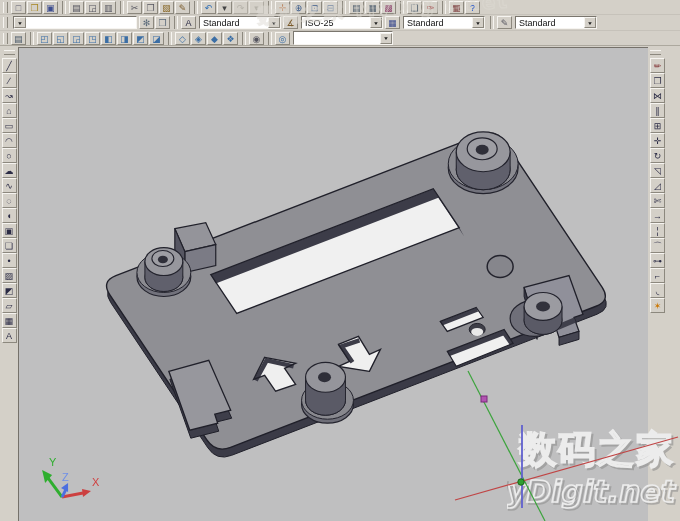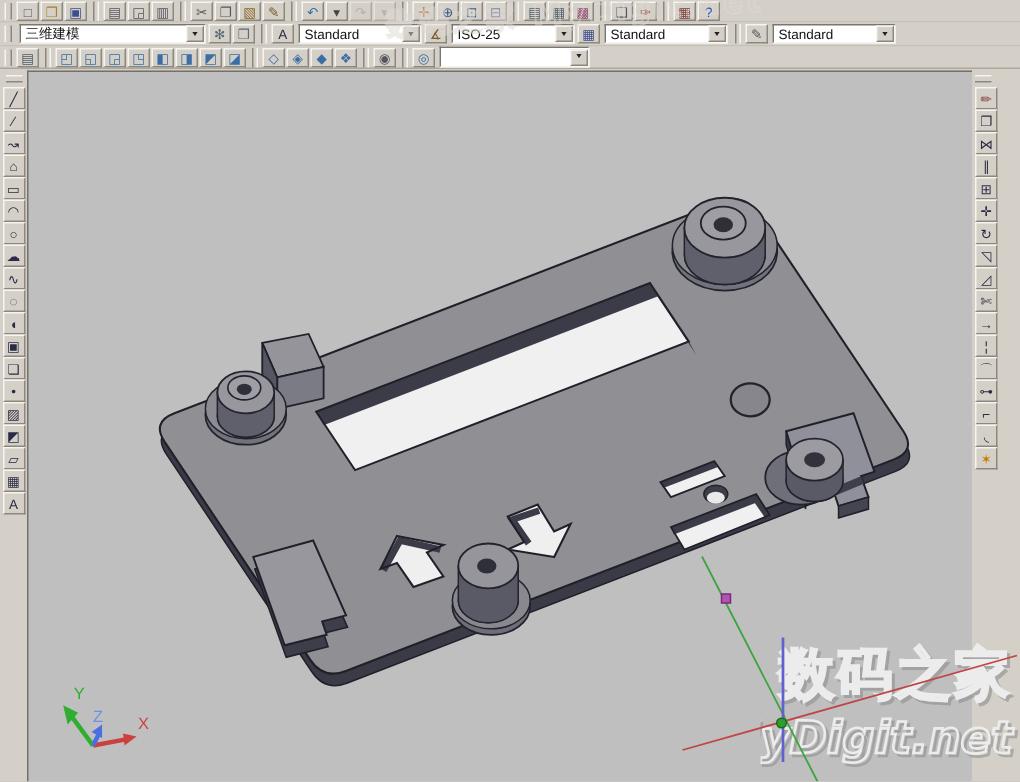--- a/index.html
+++ b/index.html
@@ -86,21 +86,20 @@
         <span class="tbtn" style="color: rgb(160, 74, 74);">✑</span>
         <span class="tsep"></span>
         <span class="tbtn" style="color: rgb(122, 58, 58);">▦</span>
         <span class="tbtn" style="color: rgb(26, 78, 204);">?</span>
       </span>
   </div>
 
   <div class="trow row2">
     <span class="vgrip"></span>
     <span class="combo w124">
-      <span class="val">三维建模</span>
       <span class="dd">
           <i>▼</i>
         </span>
     </span>
     <span class="iconrun">
         <span class="tbtn" style="color: rgb(90, 106, 122);">✻</span>
         <span class="tbtn" style="color: rgb(90, 106, 122);">❒</span>
       </span>
     <span class="tsep"></span>
     <span class="iconrun">

